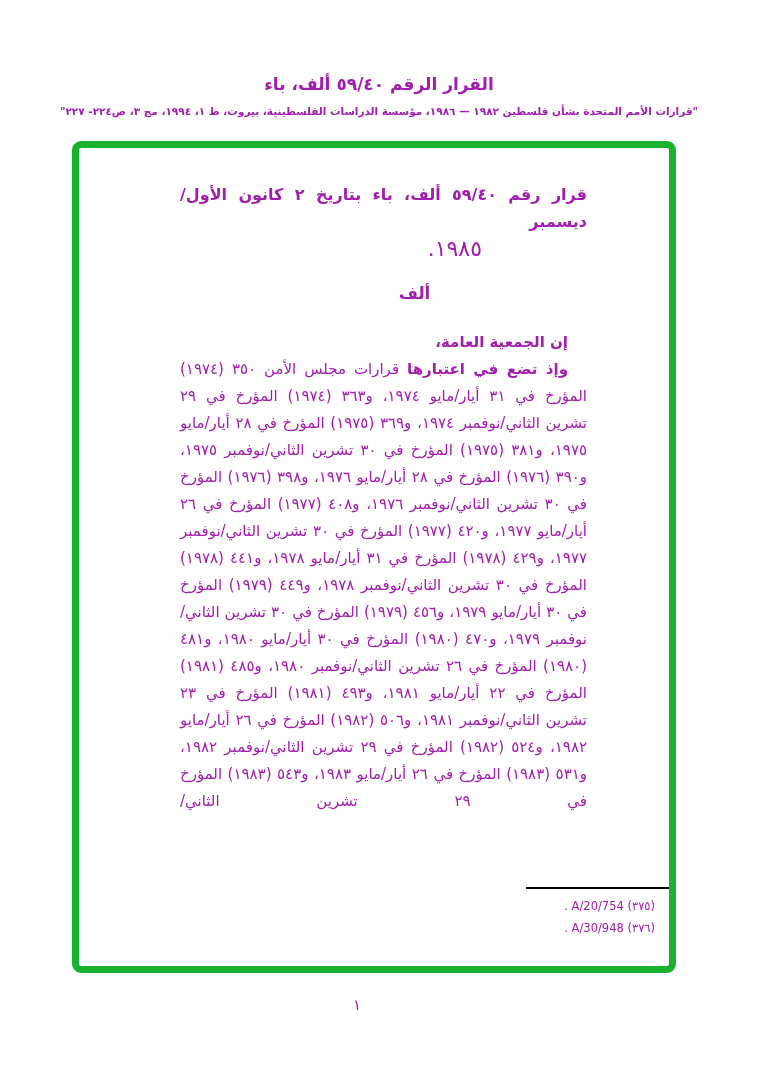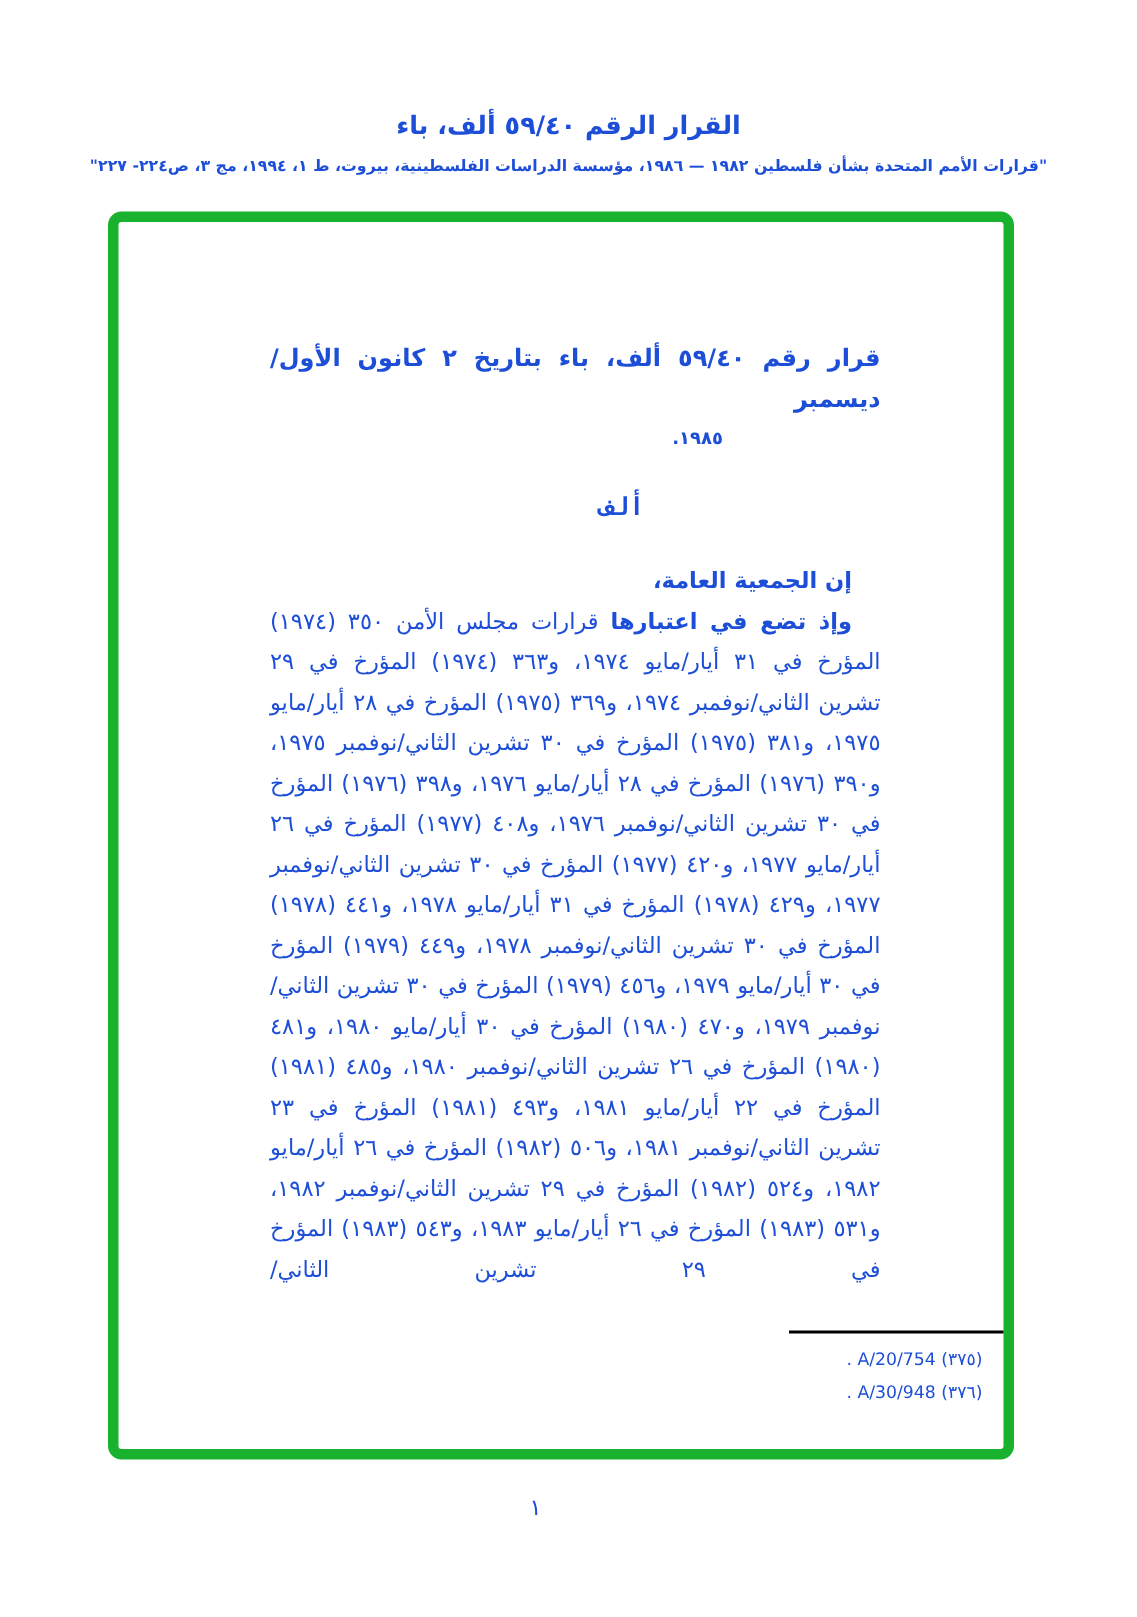--- a/index.html
+++ b/index.html
@@ -1,21 +1,21 @@
 <!DOCTYPE html>
 <html><head>
 <meta charset="utf-8">
 <style>
   html,body{margin:0;padding:0;background:#fff;}
   .page{
     position:relative;
     width:758px;height:1078px;
     background:#ffffff;
     font-family:"DejaVu Sans",sans-serif;
-    color:#1d4ed8;
+    color:#a21caf;
     direction:rtl;
     overflow:hidden;
   }
   .doc-title{
     position:absolute;top:74px;left:0;right:0;
     text-align:center;
     font-size:17px;font-weight:bold;
     letter-spacing:0.2px;
   }
   .source-line{
@@ -30,39 +30,38 @@
     box-sizing:border-box;
     border:7px solid #19b22e;
     border-radius:9px;
     background:#ffffff;
   }
   .frame-content{
     padding:33px 82px 0 101px;
   }
   .res-heading-line1{
     font-size:16px;font-weight:bold;line-height:27px;
-    text-align:justify;text-align-last:justify;margin-top:44px;
+    text-align:justify;text-align-last:justify;
   }
   .res-heading-line2{
-    font-size:12px;font-weight:bold;line-height:27px;
+    font-size:22px;font-weight:normal;line-height:27px;
     text-align:right;
     padding-right:105px;
   }
   .res-subject{
     margin-top:12px;
     font-size:16px;font-weight:bold;line-height:24px;
     text-align:center;
     padding-left:62px;
   }
   .section-label{
     margin-top:22px;
     font-size:16.5px;font-weight:bold;
     text-align:center;
     padding-left:62px;
-    font-family:Liberation Mono, monospace;
   }
   .bodytext p{
     margin:0;
     font-size:15px;line-height:27px;
     text-align:justify;
     text-indent:19px;
   }
   .salutation{
     margin-top:26px !important;
     font-weight:bold;

